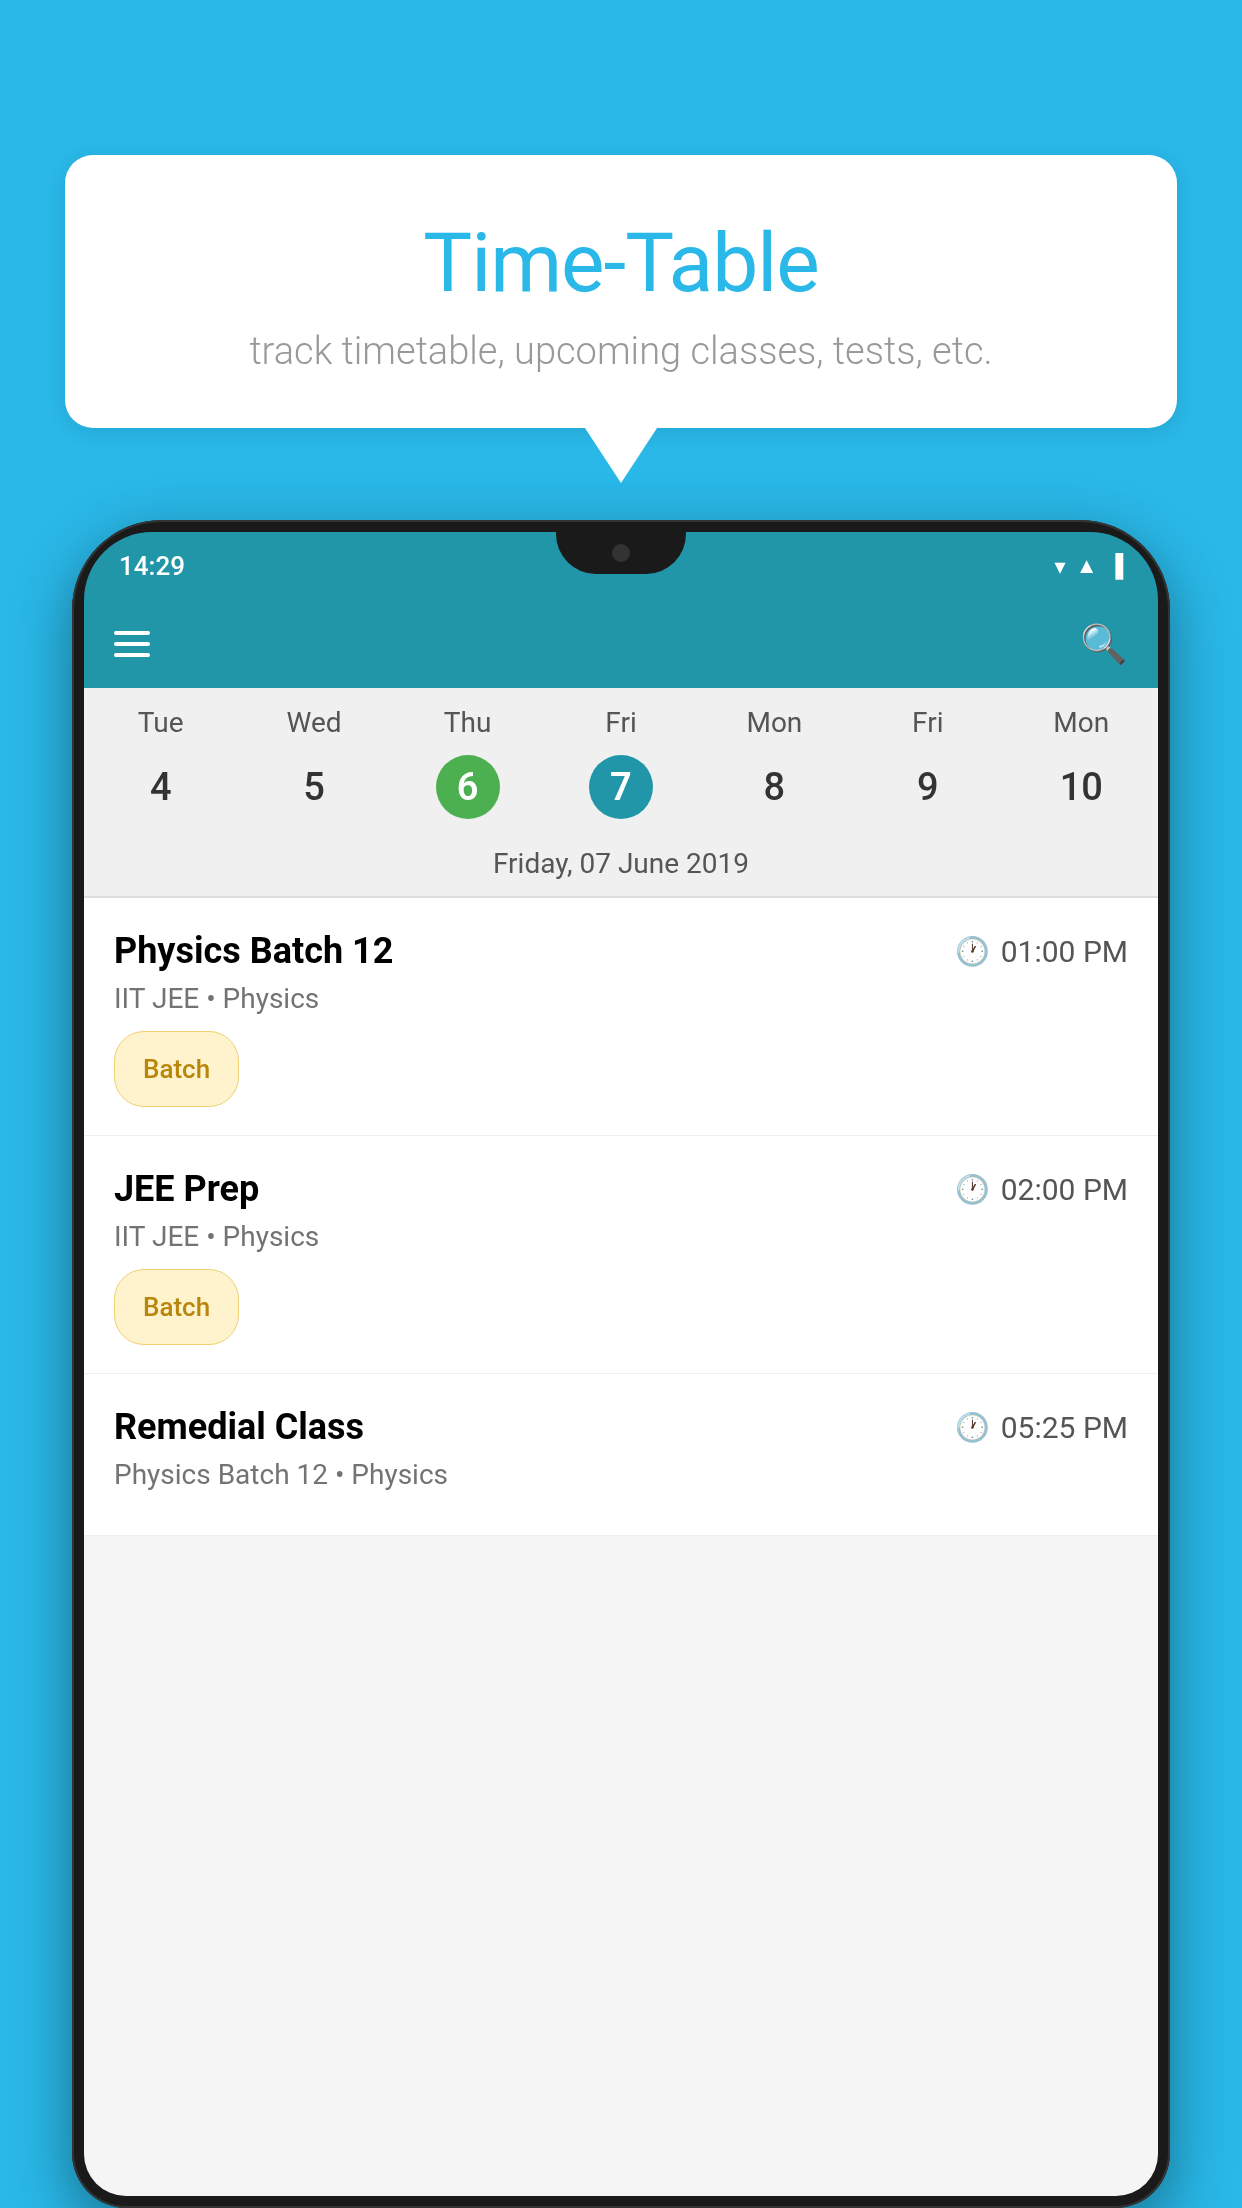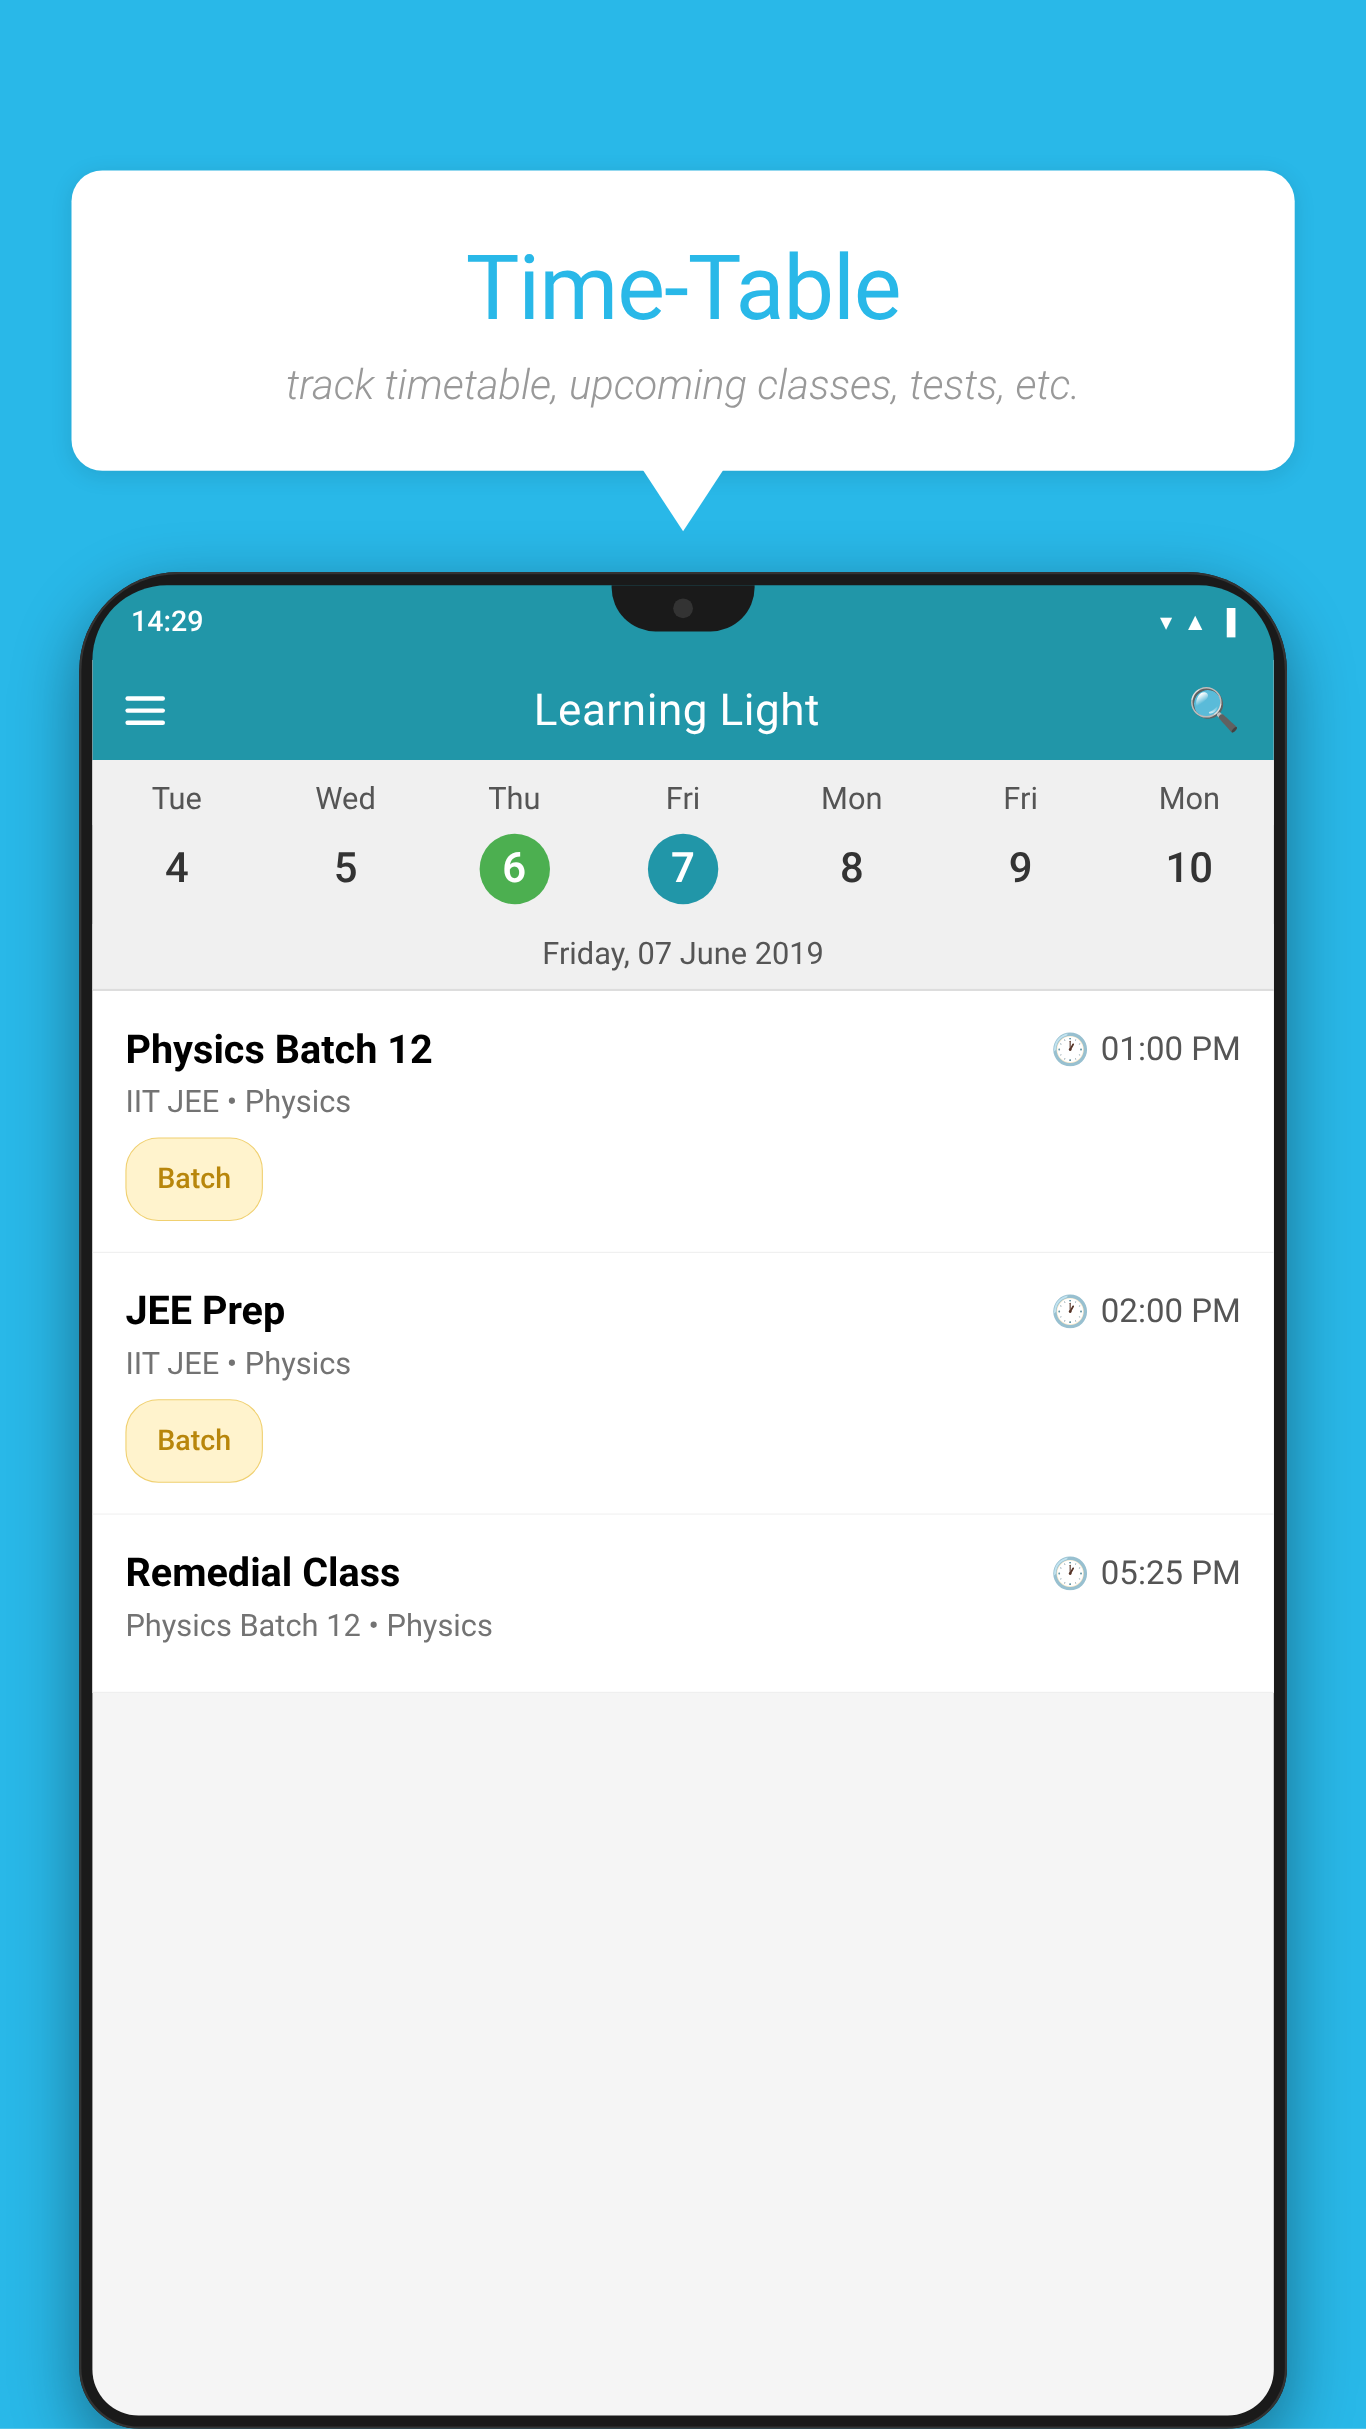--- a/index.html
+++ b/index.html
@@ -49,21 +49,20 @@
       color: #29b8e8;
       font-weight: 400;
       margin-bottom: 18px;
       letter-spacing: -1px;
     }
 
     .speech-bubble .subtitle {
       font-size: 38px;
       color: #999;
       font-weight: 300;
-      font-style: italic;
     }
 
     
     .phone-frame {
       position: absolute;
       top: 520px;
       left: 72px;
       right: 72px;
       bottom: 0;
       background: #1a1a1a;
@@ -321,21 +320,20 @@
   </div>
 
   <div class="phone-screen">
 
     <div class="app-header">
       <div class="hamburger-icon">
         <span></span>
         <span></span>
         <span></span>
       </div>
-      <span class="app-title">Learning Light</span>
       <span class="search-icon-btn">🔍</span>
     </div>
 
     <div class="calendar-strip">
       <div class="day-names-row">
 
       <div class="day-name">Tue</div>
           <div class="day-name">Wed</div>
           <div class="day-name">Thu</div>
           <div class="day-name">Fri</div>

